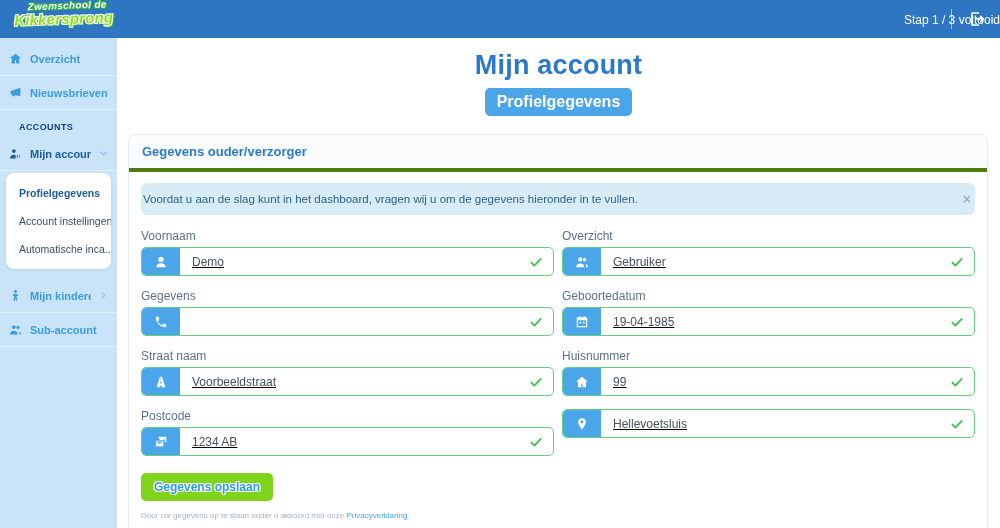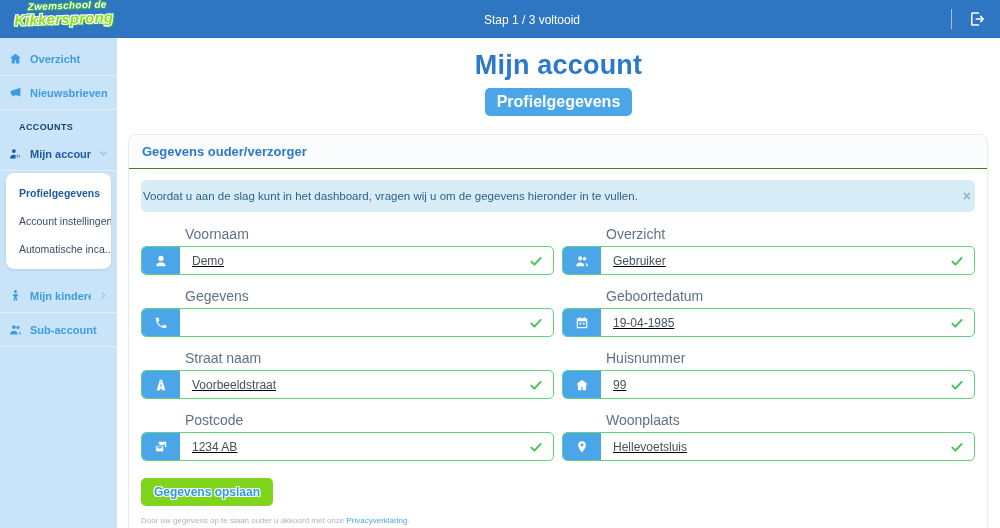--- a/index.html
+++ b/index.html
@@ -22,21 +22,21 @@
   .logo-top {
     display:block; font-size:10px; font-style:italic; font-weight:700;
     color:#ffffff; letter-spacing:.3px; margin-left:14px;
     text-shadow:-1px -1px 0 #2fae45, 1px -1px 0 #2fae45, -1px 1px 0 #2fae45, 1px 1px 0 #2fae45;
   }
   .logo-bottom {
     display:block; font-size:15px; font-style:italic; font-weight:800;
     color:#8ce01e; letter-spacing:.2px;
     text-shadow:-1px -1px 0 #fff, 1px -1px 0 #fff, -1px 1px 0 #fff, 1px 1px 0 #fff, 2px 2px 0 #2fae45;
   }
-  .step-wrap { flex:1; text-align:center; padding-left:64px; }
+  .step-wrap { flex:1; text-align:right; padding-left:64px; }
   .step { color:#ffffff; font-size:12px; }
   .topbar-right {
     position:absolute; right:14px; top:0; height:38px;
     display:flex; align-items:center; gap:16px;
   }
   .top-divider { width:1px; height:20px; background:rgba(255,255,255,.55); }
   .logout-btn {
     background:none; border:none; color:#ffffff; cursor:pointer;
     width:18px; height:18px; padding:0;
   }
@@ -82,38 +82,38 @@
     padding:5px 12px; border-radius:5px;
   }
 
   .card {
     margin:18px 12px 0 11px; background:#ffffff;
     border:1px solid #e7eaf0; border-radius:8px;
     box-shadow:0 1px 2px rgba(16,24,40,.05);
   }
   .card-header {
     padding:9px 13px; background:#fbfcfd; border-radius:8px 8px 0 0;
-    border-bottom:1px solid #4d7c0f;
+    border-bottom:4px solid #4d7c0f;
     color:#2a7ac9; font-size:13px; font-weight:800;
   }
   .card-body { padding:11px 12px 15px; }
 
   .alert {
     background:#d8ecf8; border-radius:6px; padding:9px 2px;
     display:flex; align-items:center; justify-content:space-between;
     margin-bottom:14px;
   }
   .alert-text { color:#2a6486; font-size:11.5px; }
   .alert-close {
     background:none; border:none; color:#8fb7c9; cursor:pointer;
     font-size:14px; font-weight:700; line-height:1; padding:0 2px;
   }
 
   .form-grid { display:grid; grid-template-columns:1fr 1fr; column-gap:8px; row-gap:13px; }
-  .field-label { display:block; font-size:14px; color:#5f7285; margin-bottom:4px;margin-left:44px; }
+  .field-label { display:block; font-size:12px; color:#5f7285; margin-bottom:4px; }
   .group {
     display:flex; align-items:stretch; height:29px; position:relative;
     border:1px solid #62d27f; border-radius:5px; background:#ffffff; overflow:hidden;text-decoration:underline;
   }
   .icon-box {
     width:38px; flex-shrink:0; background:#4ba6e9; color:#ffffff;
     display:flex; align-items:center; justify-content:center;
     border-radius:4px 0 0 4px;
   }
   .icon-box svg { width:14px; height:14px; }
@@ -342,21 +342,20 @@
                 </span>
                 <input type="text" value="1234 AB" style="">
                 <span class="check-icon">
                   <svg class="" viewBox="0 0 24 24" fill="currentColor" aria-hidden="true">
                     <path d="M4 13l5.3 5.3L20 6.8" fill="none" stroke="currentColor" stroke-width="3.2" stroke-linecap="round" stroke-linejoin="round"></path>
                   </svg>
                 </span>
               </div>
             </div>
             <div class="field">
-              <label class="field-label">Woonplaats</label>
               <div class="group">
                 <span class="icon-box">
                   <svg class="" viewBox="0 0 24 24" fill="currentColor" aria-hidden="true">
                     <path d="M12 2a6.6 6.6 0 0 0-6.6 6.6C5.4 13.5 12 21.5 12 21.5s6.6-8 6.6-12.9A6.6 6.6 0 0 0 12 2z"></path>
                     <circle cx="12" cy="8.6" r="2.4" fill="#4ba6e9"></circle>
                   </svg>
                 </span>
                 <input type="text" value="Hellevoetsluis" style="">
                 <span class="check-icon">
                   <svg class="" viewBox="0 0 24 24" fill="currentColor" aria-hidden="true">

